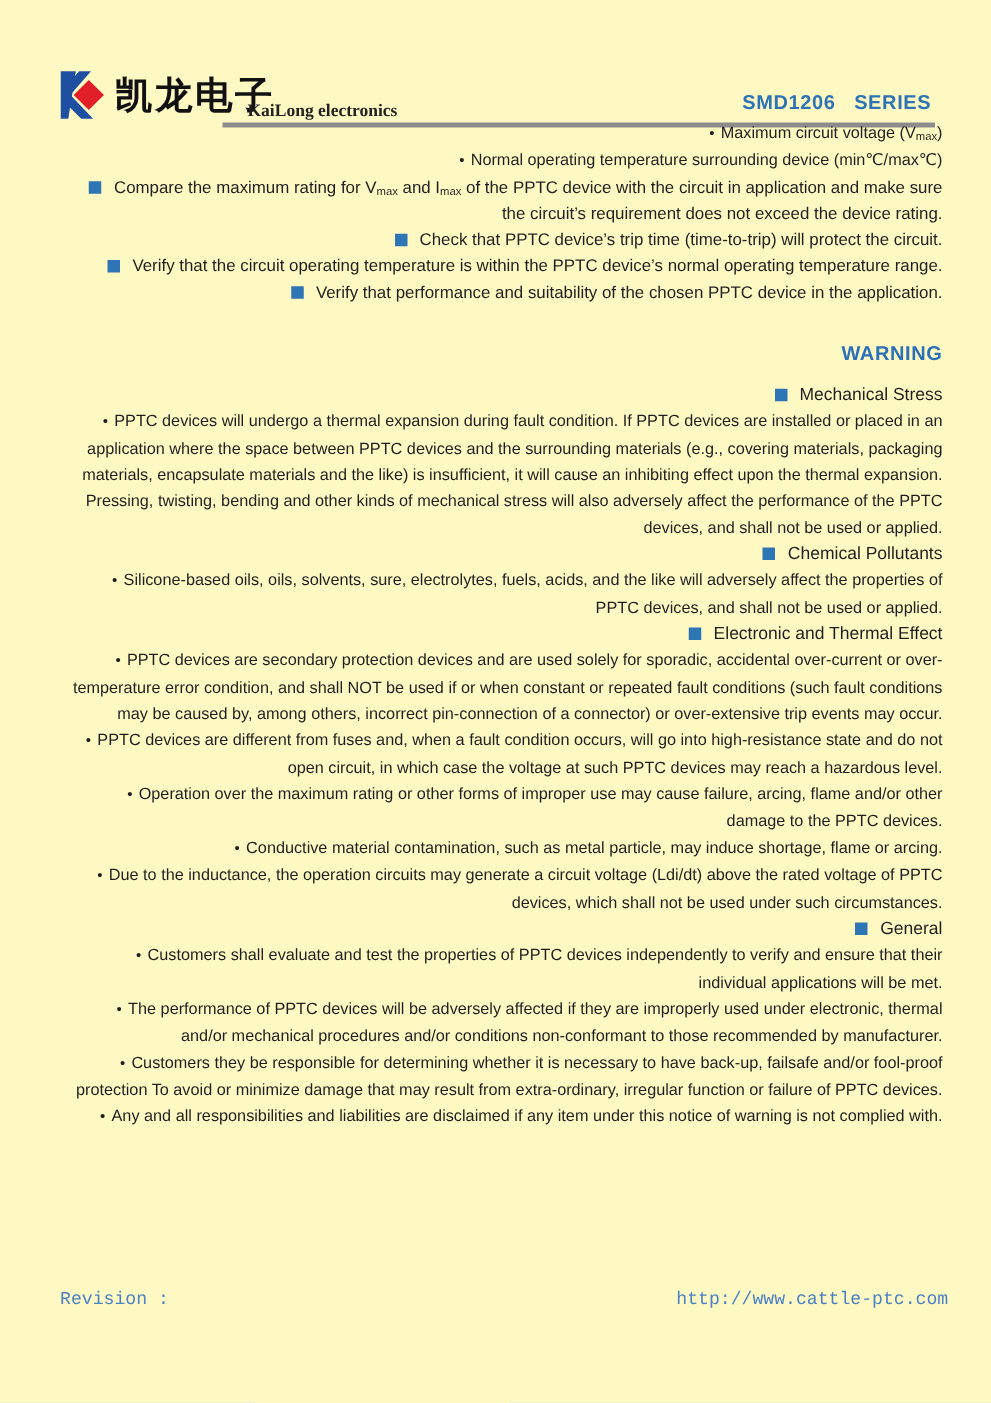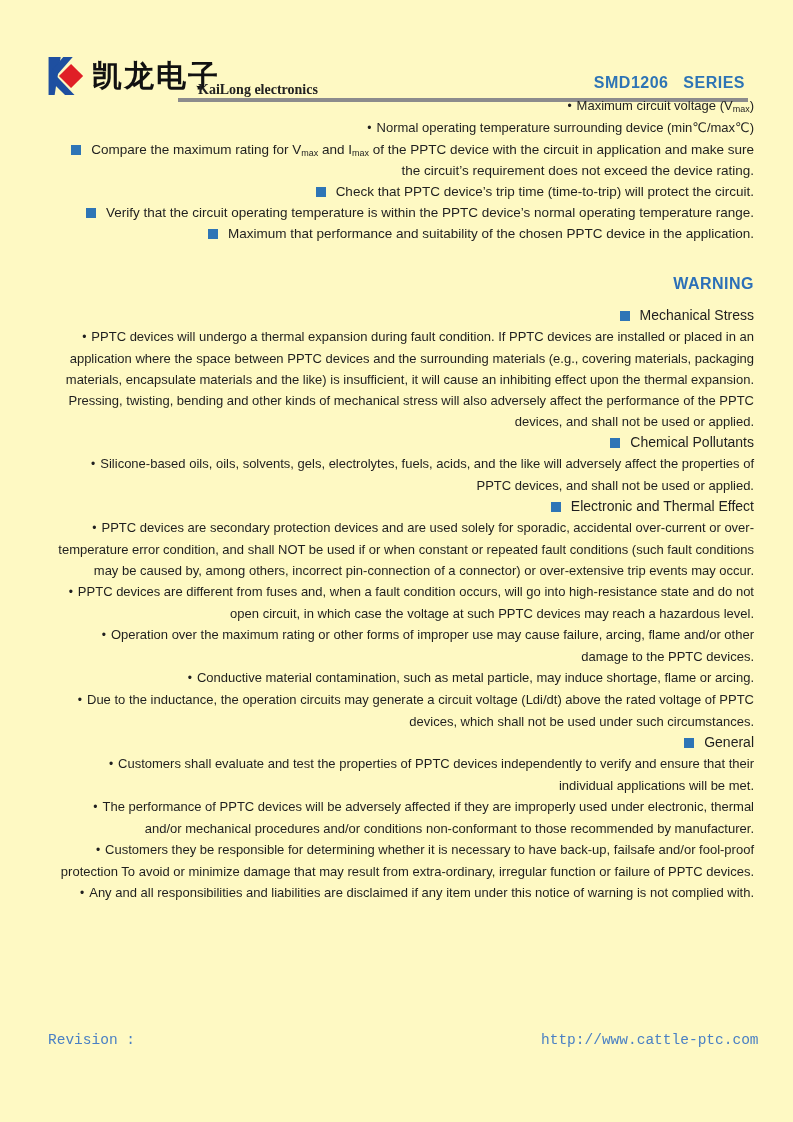--- a/index.html
+++ b/index.html
@@ -78,29 +78,29 @@
   </div>
 
   <div class="flow">
 
     <p><span class="dot">•</span><span>Maximum circuit voltage (V</span><sub>max</sub><span>)</span></p>
     <p><span class="dot">•</span><span>Normal operating temperature surrounding device (min℃/max℃)</span></p>
 
     <p class="sq-line"><span class="sq"></span><span>Compare the maximum rating for V</span><sub>max</sub><span> and I</span><sub>max</sub><span> of the PPTC device with the circuit in application and make sure the circuit’s requirement does not exceed the device rating.</span></p>
     <p class="sq-line"><span class="sq"></span><span>Check that PPTC device’s trip time (time-to-trip) will protect the circuit.</span></p>
     <p class="sq-line"><span class="sq"></span><span>Verify that the circuit operating temperature is within the PPTC device’s normal operating temperature range.</span></p>
-    <p class="sq-line"><span class="sq"></span><span>Maximum that performance and suitability of the chosen PPTC device in the application.</span></p>
+    <p class="sq-line"><span class="sq"></span><span>Verify that performance and suitability of the chosen PPTC device in the application.</span></p>
 
     <p class="warning-title">WARNING</p>
 
     <p class="section-heading"><span class="sq"></span><span>Mechanical Stress</span></p>
     <p><span class="dot">•</span><span>PPTC devices will undergo a thermal expansion during fault condition. If PPTC devices are installed or placed in an application where the space between PPTC devices and the surrounding materials (e.g., covering materials, packaging materials, encapsulate materials and the like) is insufficient, it will cause an inhibiting effect upon the thermal expansion. Pressing, twisting, bending and other kinds of mechanical stress will also adversely affect the performance of the PPTC devices, and shall not be used or applied.</span></p>
 
     <p class="section-heading"><span class="sq"></span><span>Chemical Pollutants</span></p>
-    <p><span class="dot">•</span><span>Silicone-based oils, oils, solvents, gels, electrolytes, fuels, acids, and the like will adversely affect the properties of PPTC devices, and shall not be used or applied.</span></p>
+    <p><span class="dot">•</span><span>Silicone-based oils, oils, solvents, sure, electrolytes, fuels, acids, and the like will adversely affect the properties of PPTC devices, and shall not be used or applied.</span></p>
 
     <p class="section-heading"><span class="sq"></span><span>Electronic and Thermal Effect</span></p>
     <p><span class="dot">•</span><span>PPTC devices are secondary protection devices and are used solely for sporadic, accidental over-current or over-temperature error condition, and shall NOT be used if or when constant or repeated fault conditions (such fault conditions may be caused by, among others, incorrect pin-connection of a connector) or over-extensive trip events may occur.</span></p>
     <p><span class="dot">•</span><span>PPTC devices are different from fuses and, when a fault condition occurs, will go into high-resistance state and do not open circuit, in which case the voltage at such PPTC devices may reach a hazardous level.</span></p>
     <p><span class="dot">•</span><span>Operation over the maximum rating or other forms of improper use may cause failure, arcing, flame and/or other damage to the PPTC devices.</span></p>
     <p><span class="dot">•</span><span>Conductive material contamination, such as metal particle, may induce shortage, flame or arcing.</span></p>
     <p><span class="dot">•</span><span>Due to the inductance, the operation circuits may generate a circuit voltage (Ldi/dt) above the rated voltage of PPTC devices, which shall not be used under such circumstances.</span></p>
 
     <p class="section-heading"><span class="sq"></span><span>General</span></p>
     <p><span class="dot">•</span><span>Customers shall evaluate and test the properties of PPTC devices independently to verify and ensure that their individual applications will be met.</span></p>

